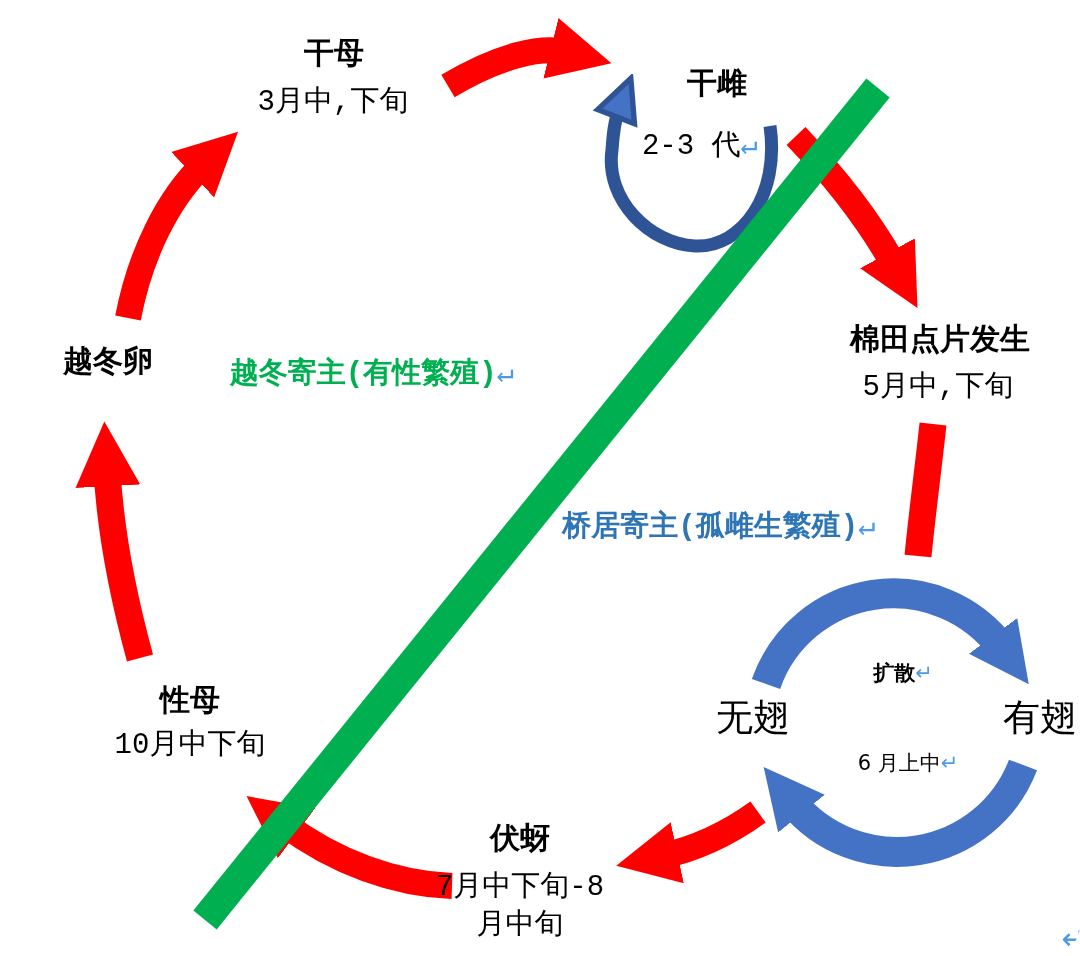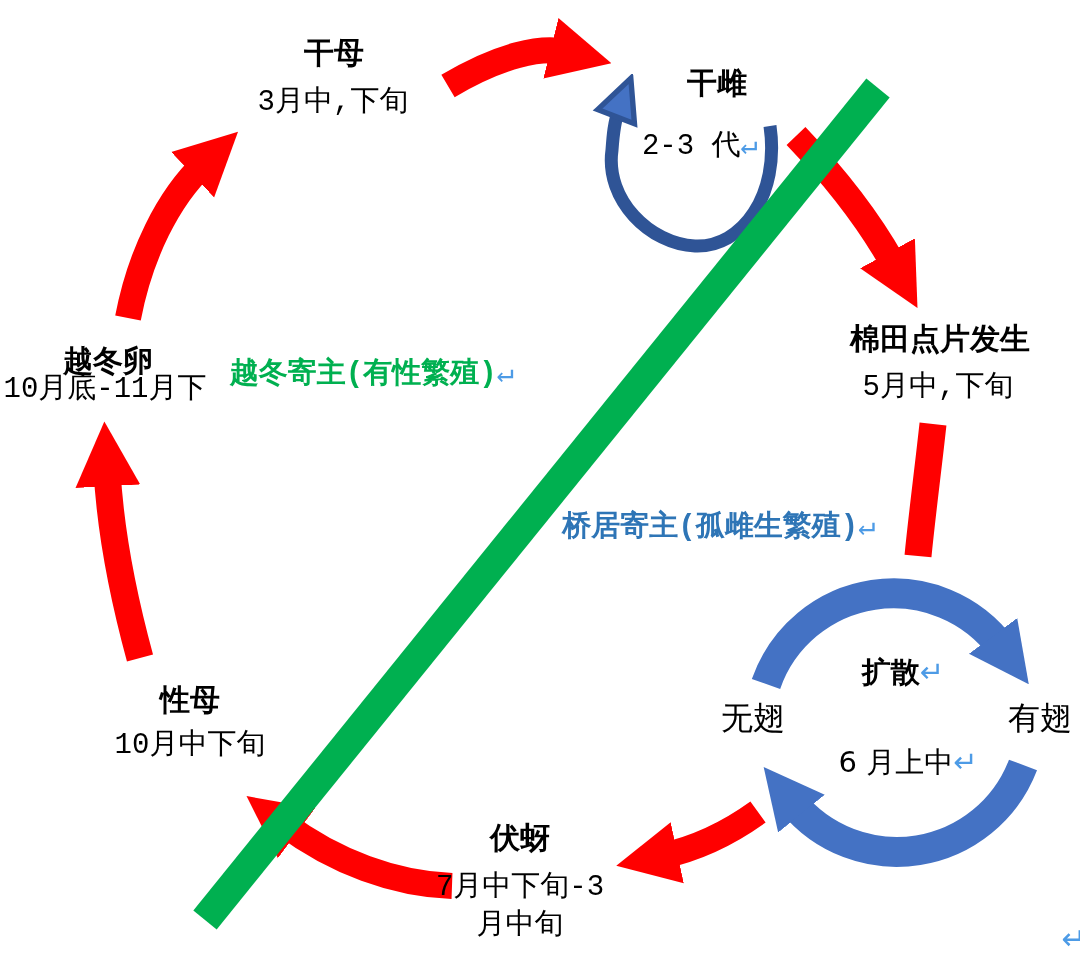--- a/index.html
+++ b/index.html
@@ -1,29 +1,29 @@
 <!DOCTYPE html>
 <html><head>
 <meta charset="utf-8">
 <style>
   html,body{margin:0;padding:0;background:#fff;}
   #stage{
     position:relative;width:1080px;height:956px;background:#ffffff;
-    overflow:hidden;font-family:"DejaVu Sans","Liberation Sans",sans-serif;
+    overflow:hidden;font-family:"DejaVu Sans","Liberation Sans",sans-serif;border-radius:31px;
   }
   #stage svg{position:absolute;left:0;top:0;}
   .lbl{
     position:absolute;transform:translate(-50%,-50%);
     white-space:nowrap;color:#000;line-height:1.15;text-align:center;
   }
   .b{font-weight:bold;}
   .f30{font-size:30px;}
   .f29{font-size:29px;font-family:Liberation Mono, monospace;}
-  .f32{font-size:32px;}
-  .f33{font-size:29px;}
+  .f32{font-size:37px;}
+  .f33{font-size:21px;}
   .green{color:#00B050;}
   .bluetxt{color:#2E75B6;}
   .ret{color:#4D9BE6;font-weight:normal;}
 </style>
 </head>
 <body>
 
 <div id="stage">
 
   <svg width="1080" height="956" viewBox="0 0 1080 956">
@@ -77,24 +77,23 @@
   <div class="lbl b f33" style="left:903px;top:673px;">
     <span>扩散</span><span class="ret">↵</span>
   </div>
   <div class="lbl f32" style="left:753px;top:718px;">无翅</div>
   <div class="lbl f32" style="left:1040px;top:718px;">有翅</div>
   <div class="lbl f33" style="left:908px;top:763px;text-align:center;">
     <span>6 月上中</span><span class="ret">↵</span>
   </div>
 
   <div class="lbl b f30" style="left:520px;top:838px;">伏蚜</div>
-  <div class="lbl f29" style="left:520px;top:888px;">7月中下旬-3</div>
+  <div class="lbl f29" style="left:520px;top:888px;">7月中下旬-8</div>
   <div class="lbl f29" style="left:520px;top:926px;">月中旬</div>
 
   <div class="lbl b f30" style="left:190px;top:700px;">性母</div>
   <div class="lbl f29" style="left:190px;top:746px;">10月中下旬</div>
 
   <div class="lbl b f30" style="left:108px;top:361px;">越冬卵</div>
-  <div class="lbl f29" style="left:105px;top:390px;">10月底-11月下</div>
 
   <div class="lbl f30 ret" style="left:1074px;top:939px;">↵</div>
 
 </div>
 
 </body></html>

